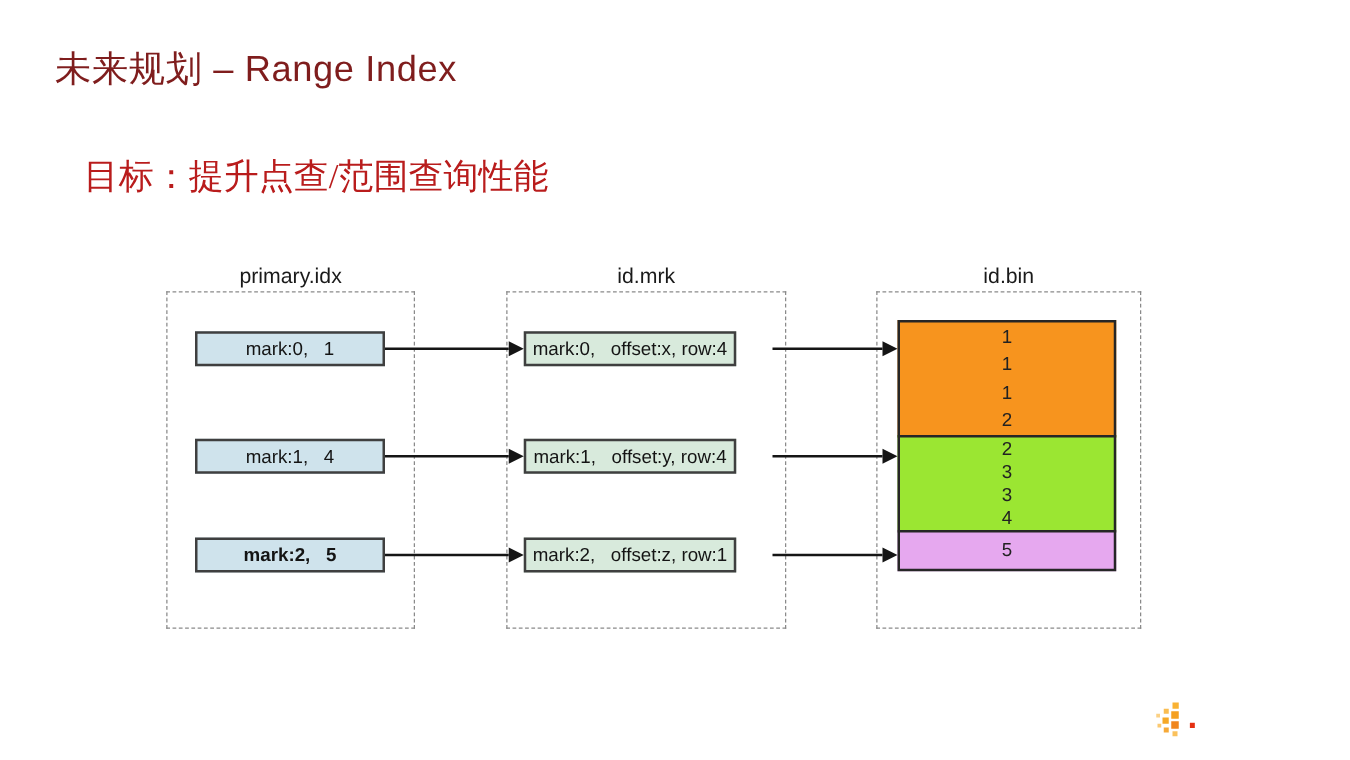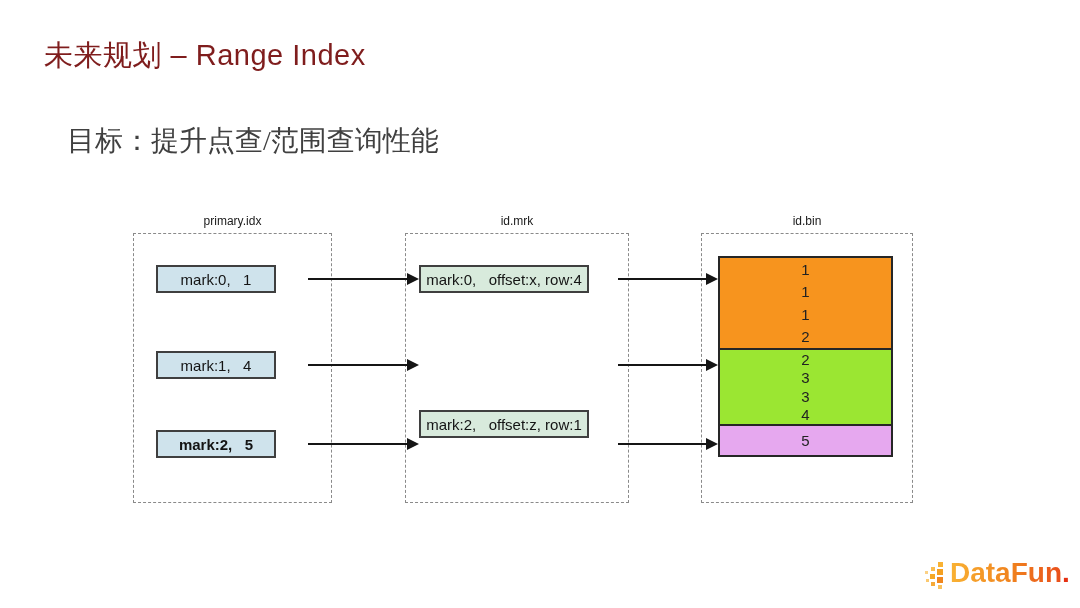--- a/index.html
+++ b/index.html
@@ -2,31 +2,31 @@
 <html><head>
 <meta charset="utf-8">
 <style>
   * { margin: 0; padding: 0; box-sizing: border-box; }
   html, body { width: 1080px; height: 608px; background: #ffffff; overflow: hidden;
                font-family: "Liberation Sans", sans-serif; }
   .stage { position: relative; width: 1080px; height: 608px; background: #ffffff; }
 
   .title { position: absolute; left: 44px; top: 36px; font-size: 29px; letter-spacing: 0.5px;
            color: #7f1d1d; font-weight: 400; }
-  .subtitle { position: absolute; left: 67px; top: 122px; font-size: 28px; color: #404040;
+  .subtitle { position: absolute; left: 67px; top: 122px; font-size: 28px; color: #b91c1c;
               font-family: "Liberation Serif", "DejaVu Serif", serif; }
 
-  .col-label { position: absolute; top: 211px; height: 20px; font-size: 12px; color: #1a1a1a;
+  .col-label { position: absolute; top: 211px; height: 20px; font-size: 17px; color: #1a1a1a;
                text-align: center; line-height: 20px; }
   .dashed { position: absolute; top: 233px; height: 270px; border: 1px dashed #8a8a8a; }
 
   .mark-box { position: absolute; height: 28px; border: 2px solid #3f3f3f;
               display: flex; align-items: center; justify-content: center;
               font-size: 15px; color: #141414; white-space: pre; }
-  .blue  { background: #cfe3ec; left: 156px; width: 120px; }
+  .blue  { background: #cfe3ec; left: 156px; width: 152px; }
   .green { background: #d8eadc; left: 419px; width: 170px; }
 
   .bin-block { position: absolute; left: 718px; width: 175px; border: 2px solid #262626;
                display: flex; flex-direction: column; justify-content: space-around;
                align-items: center; font-size: 15px; color: #222; }
   .bin-orange { background: #F7941E; }
   .bin-green  { background: #9BE632; }
   .bin-violet { background: #E6A8EF; }
 
   .arrow { position: absolute; height: 2px; background: #151515; }
@@ -55,21 +55,22 @@
 
   <div class="dashed" style="left:133px; width:199px;"></div>
   <div class="dashed" style="left:405px; width:224px;"></div>
   <div class="dashed" style="left:701px; width:212px;"></div>
 
   <div class="mark-box blue" style="top:265px;">mark:0,   1</div>
   <div class="mark-box blue" style="top:351px;">mark:1,   4</div>
   <div class="mark-box blue" style="top:430px;font-weight:bold;">mark:2,   5</div>
 
   <div class="mark-box green" style="top:265px;">mark:0,   offset:x, row:4</div>
-  <div class="mark-box green" style="top:410px;">mark:2,   offset:z, row:1</div>
+  <div class="mark-box green" style="top:351px;">mark:1,   offset:y, row:4</div>
+  <div class="mark-box green" style="top:430px;">mark:2,   offset:z, row:1</div>
 
   <div class="bin-block bin-orange" style="top:256px; height:94px;">
     <span>1</span>
     <span>1</span>
     <span>1</span>
     <span>2</span>
   </div>
   <div class="bin-block bin-green" style="top:348px; height:78px;">
     <span>2</span>
     <span>3</span>
@@ -94,17 +95,16 @@
       <rect x="14" y="2" width="5" height="5" fill="#F9B233"></rect>
       <rect x="7" y="7" width="4" height="4" fill="#F9B233" opacity="0.85"></rect>
       <rect x="13" y="9" width="6" height="6" fill="#F5A021"></rect>
       <rect x="1" y="11" width="3" height="3" fill="#F9B233" opacity="0.6"></rect>
       <rect x="6" y="14" width="5" height="5" fill="#F6A825"></rect>
       <rect x="13" y="17" width="6" height="6" fill="#F0861E"></rect>
       <rect x="2" y="19" width="3" height="3" fill="#F9B233" opacity="0.7"></rect>
       <rect x="7" y="22" width="4" height="4" fill="#F5A021" opacity="0.9"></rect>
       <rect x="14" y="25" width="4" height="4" fill="#F9B233" opacity="0.8"></rect>
     </svg>
-    <span class="logo-text">DataFun</span>
       <span class="logo-dot">.</span>
   </div>
 
 </div>
 
 </body></html>

